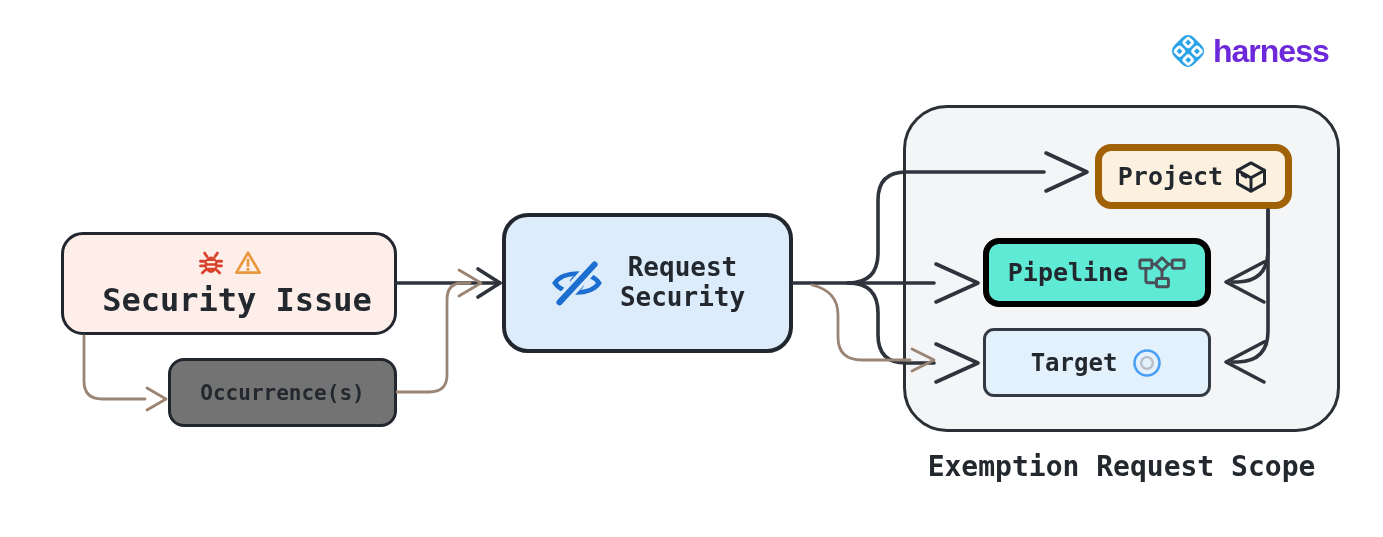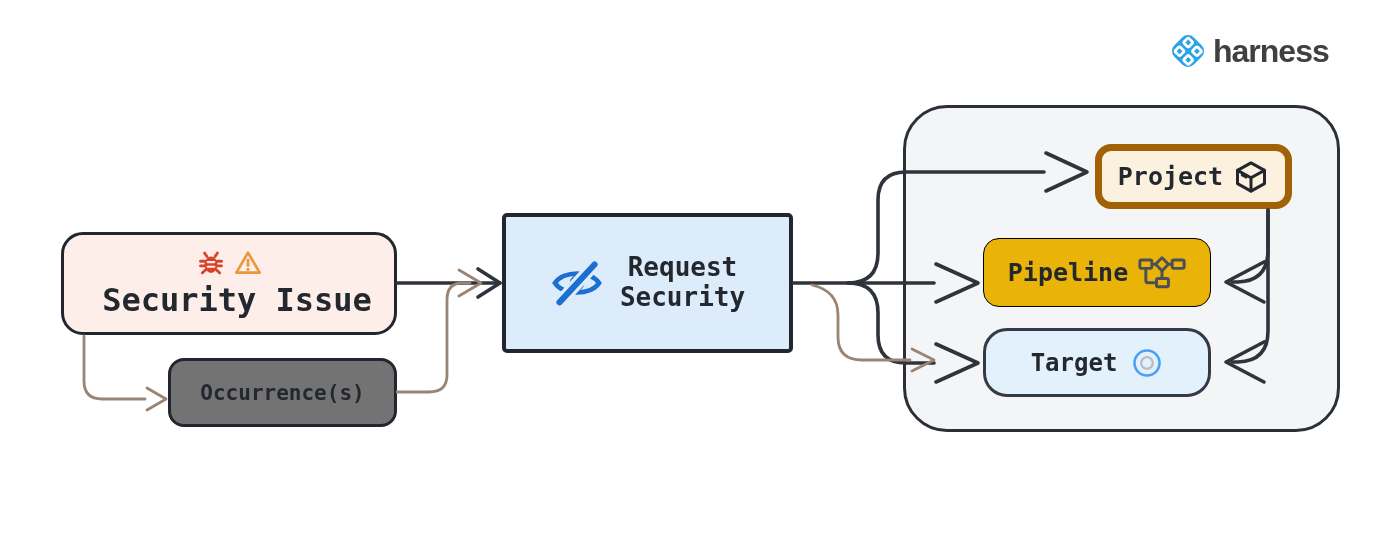--- a/index.html
+++ b/index.html
@@ -12,49 +12,49 @@
   .security{left:61px;top:232px;width:336px;height:103px;background:#fdeeea;
             border:3.5px solid #22262e;border-radius:22px;flex-direction:column;gap:4px;}
   .security .lbl{font-size:32px;margin-left:16px;}
   .icon-row{display:flex;align-items:center;gap:7px;}
 
   .occurrences{left:168px;top:358px;width:229px;height:69px;background:#737373;
                border:3px solid #22262e;border-radius:16px;}
   .occurrences .lbl{font-size:21px;}
 
   .request{left:502px;top:213px;width:291px;height:140px;background:#ddecfa;
-           border:4px solid #22262e;border-radius:5px;gap:16px;}
+           border:4px solid #22262e;border-radius:26px;gap:16px;}
   .request .txt{display:flex;flex-direction:column;align-items:center;line-height:1.15;}
   .request .lbl{font-size:26px;}
 
   
   .group{position:absolute;left:903px;top:105px;width:437px;height:327px;box-sizing:border-box;
          background:#f4f5f7;border:3.5px solid #2b3036;border-radius:44px;}
   .group-label{position:absolute;left:903px;top:450px;width:437px;text-align:center;
                font-weight:bold;font-size:28px;color:#23272e;}
 
   .project{left:1095px;top:144px;width:197px;height:65px;background:#fbf1de;
            border:7px solid #a16207;border-radius:16px;gap:10px;}
   .project .lbl{font-size:25px;}
-  .pipeline{left:983px;top:238px;width:228px;height:69px;background:#eab308;
-            border:1px solid #000000;border-radius:16px;gap:10px;}
+  .pipeline{left:983px;top:238px;width:228px;height:69px;background:#5eead4;
+            border:6px solid #000000;border-radius:16px;gap:10px;}
   .pipeline .lbl{font-size:25px;}
   .target{left:983px;top:328px;width:228px;height:69px;background:#e3f1fd;
-          border:3px solid #343a44;border-radius:24px;gap:14px;}
+          border:3px solid #343a44;border-radius:11px;gap:14px;}
   .target .lbl{font-size:24px;}
 
   
   .edges{position:absolute;left:0;top:0;width:1383px;height:537px;pointer-events:none;z-index:6;}
   .edge-dark{stroke:#2e333c;stroke-width:3.6;fill:none;stroke-linecap:round;stroke-linejoin:round;}
   .edge-brown{stroke:#9a8474;stroke-width:2.8;fill:none;stroke-linecap:round;stroke-linejoin:round;}
 
   
   .logo{position:absolute;left:1166px;top:29px;display:flex;align-items:center;gap:3px;}
   .logo .word{font-family:"Liberation Sans","DejaVu Sans",sans-serif;font-weight:bold;
-              font-size:32px;letter-spacing:-1px;color:#404040;}
+              font-size:32px;letter-spacing:-1px;color:#6d28d9;}
   svg{display:block;}
 </style>
 </head>
 <body>
 
 <div class="canvas">
 
   <svg class="edges" width="1383" height="537" viewBox="0 0 1383 537">
 
     <path class="edge-dark" d="M397,283 H500"></path>
@@ -140,20 +140,21 @@
         <path d="M4.2,20.6 L19.8,3.8" stroke="#1c6fd1" stroke-width="2.7" stroke-linecap="round"></path>
       </svg>
     </span>
     <span class="txt">
       <span class="lbl">Request</span>
       <span class="lbl">Security</span>
     </span>
   </div>
 
   <div class="group"></div>
+  <div class="group-label">Exemption Request Scope</div>
 
   <div class="node project">
     <span class="lbl">Project</span>
     <span>
       <svg width="36" height="36" viewBox="0 0 24 24" fill="none" stroke="#22262e" stroke-width="2" stroke-linejoin="round" stroke-linecap="round">
         <path d="M12,2.6 L21,7.6 V16.4 L12,21.4 L3,16.4 V7.6 Z"></path>
         <path d="M3,7.6 L12,12.5 L21,7.6"></path>
         <path d="M12,12.5 V21.4"></path>
         <path d="M6.2,10.6 L8.7,12"></path>
       </svg>

